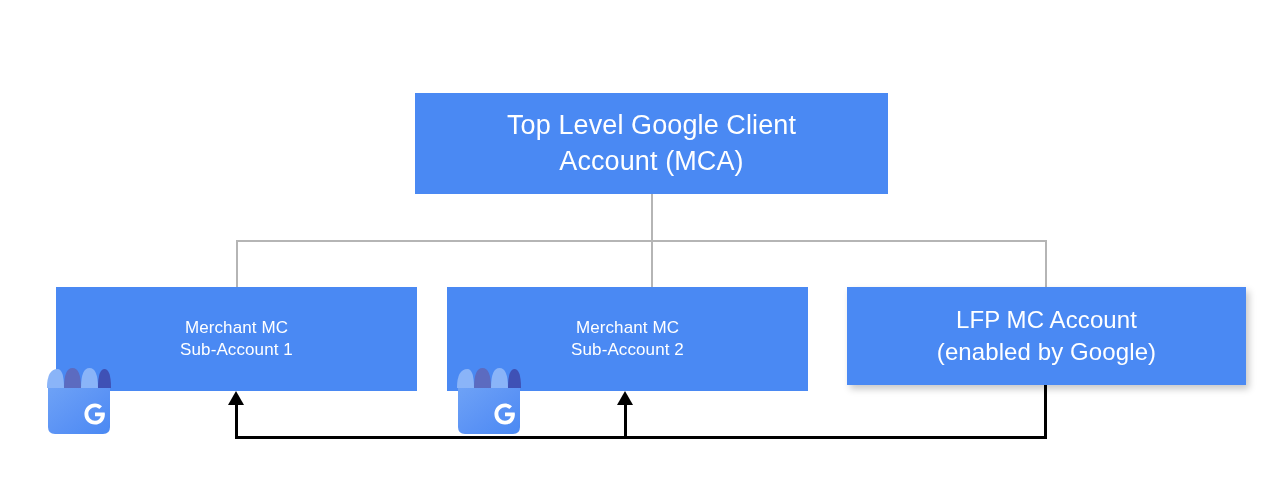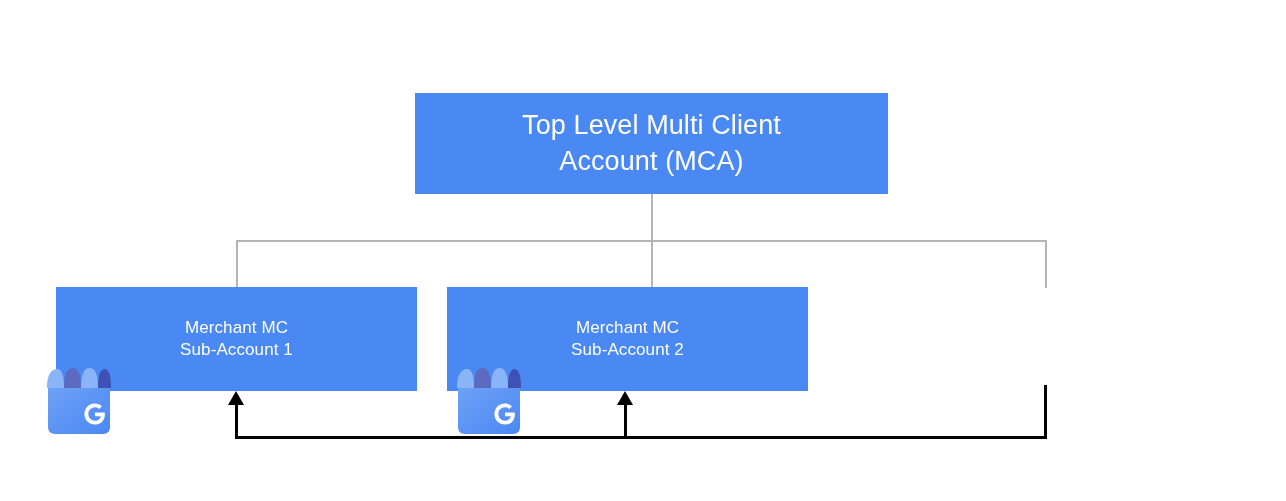--- a/index.html
+++ b/index.html
@@ -119,34 +119,38 @@
 
 <div id="canvas">
 
   <div class="conn conn-v" id="conn-top-stem"></div>
   <div class="conn conn-h" id="conn-bus"></div>
   <div class="conn conn-v" id="conn-drop-left"></div>
   <div class="conn conn-v" id="conn-drop-mid"></div>
   <div class="conn conn-v" id="conn-drop-right"></div>
 
   <div class="node" id="node-top">
-    <span class="node-label">Top Level Multi Client
+    <span class="node-label">Top Level Google Client
 Account (MCA)</span>
   </div>
 
   <div class="node" id="node-sub1">
     <span class="node-label">Merchant MC
 Sub-Account 1</span>
   </div>
 
   <div class="node" id="node-sub2">
     <span class="node-label">Merchant MC
 Sub-Account 2</span>
   </div>
 
+  <div class="node" id="node-lfp">
+    <span class="node-label">LFP MC Account
+(enabled by Google)</span>
+  </div>
 
   <div class="feed feed-v" id="feed-riser-lfp"></div>
   <div class="feed feed-h" id="feed-bus"></div>
   <div class="feed feed-v" id="feed-riser-1"></div>
   <div class="feed feed-v" id="feed-riser-2"></div>
   <div class="arrowhead" id="arrowhead-1"></div>
   <div class="arrowhead" id="arrowhead-2"></div>
 
   <svg class="gbp-icon" id="gbp-icon-1" viewBox="0 0 78 74">
     <defs>

